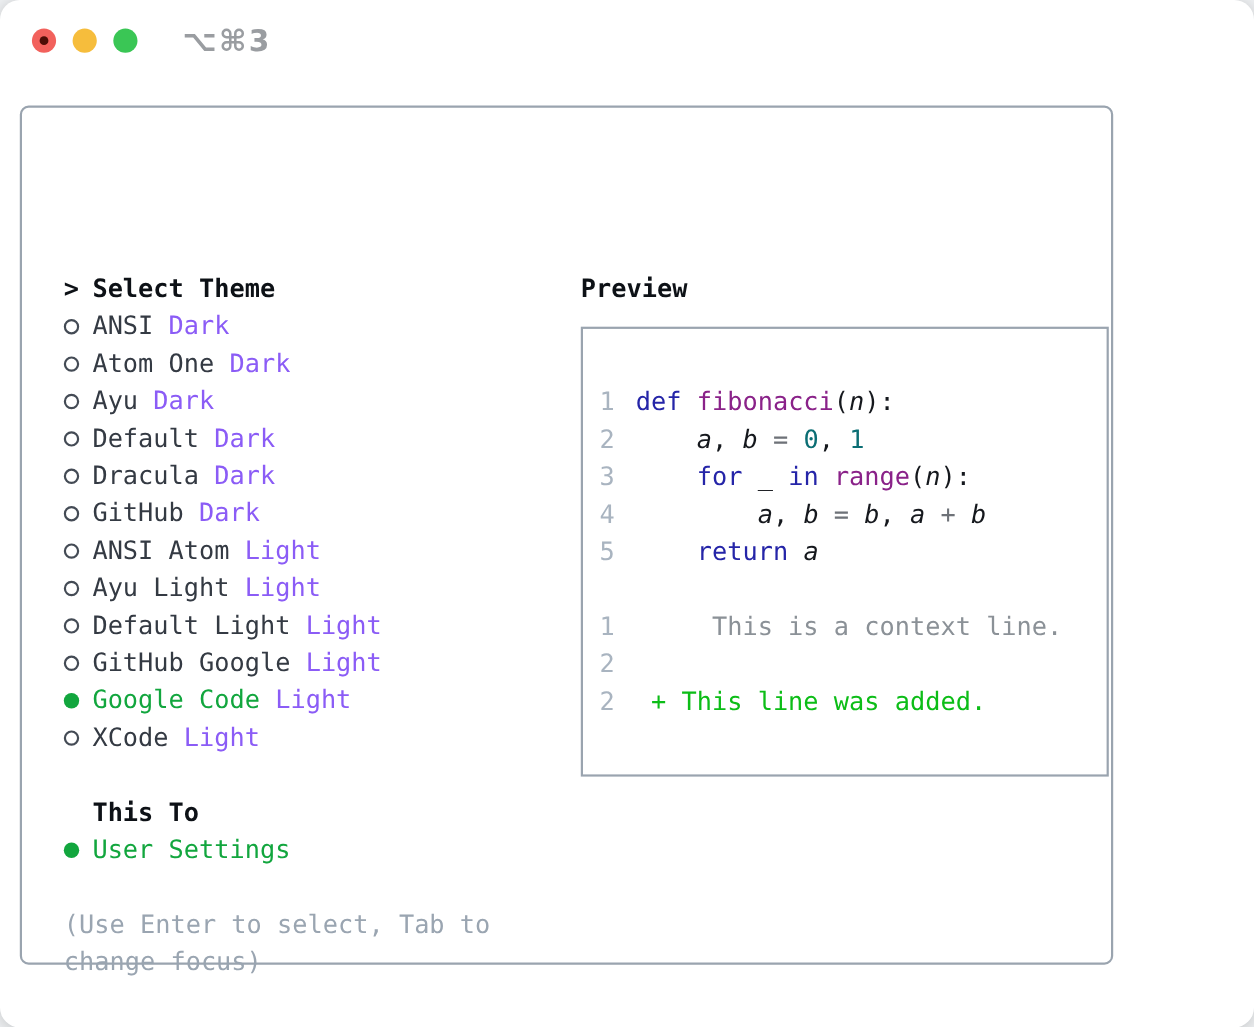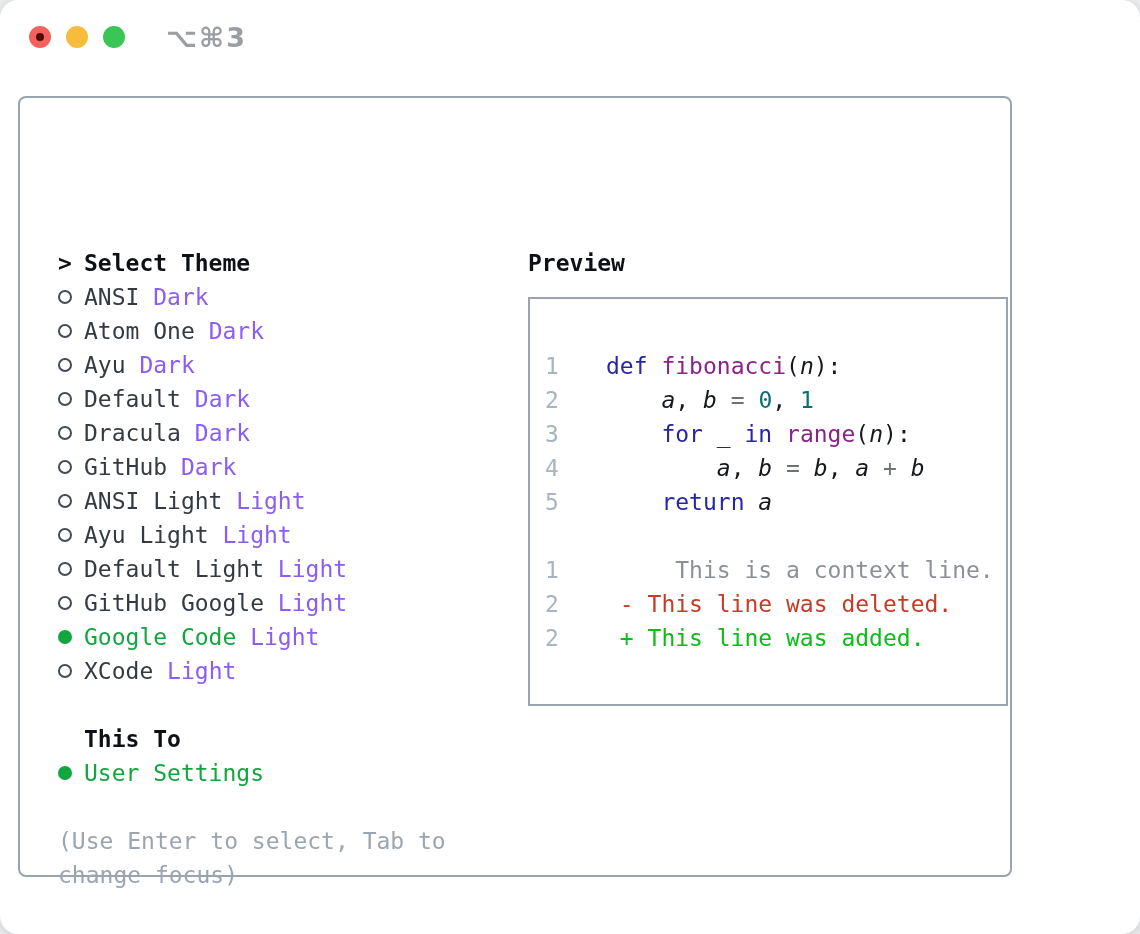--- a/index.html
+++ b/index.html
@@ -38,21 +38,21 @@
   .hint div{height:34px;display:flex;align-items:center;white-space:pre;}
   
   .preview-col{position:absolute;left:508px;top:148px;}
   .pbox{
     position:absolute;left:508px;top:199px;width:480px;height:409px;
     border:2px solid #9aa4af;box-sizing:border-box;background:#fff;
     padding:50px 0 0 15px;
   }
   .pline{display:flex;align-items:center;height:34px;}
   .ln{width:14px;margin-right:19px;color:#a9b4c0;flex:0 0 14px;}
-  .codetext{white-space:pre;color:#15181d;margin-left:28px;}
+  .codetext{white-space:pre;color:#15181d;}
   .tok-kw{color:#2525a8;}
   .tok-fn{color:#8a2289;}
   .tok-num{color:#0b6e74;}
   .tok-var{color:#15181d;font-style:italic;}
   .tok-op{color:#6e7278;}
   .tok-punct{color:#15181d;}
   .tok-plain{color:#15181d;}
   .tok-ctx{color:#8b9197;}
   .tok-del{color:#c53b25;}
   .tok-add{color:#0cbd17;}
@@ -79,21 +79,21 @@
         <span class="hdr">Select Theme</span>
       </div>
 
       <div id="theme-list">
           <div class="row"><span class="bullet"><span class="circle"></span></span><span class="theme-name">ANSI</span><span class="variant"> Dark</span></div>
           <div class="row"><span class="bullet"><span class="circle"></span></span><span class="theme-name">Atom One</span><span class="variant"> Dark</span></div>
           <div class="row"><span class="bullet"><span class="circle"></span></span><span class="theme-name">Ayu</span><span class="variant"> Dark</span></div>
           <div class="row"><span class="bullet"><span class="circle"></span></span><span class="theme-name">Default</span><span class="variant"> Dark</span></div>
           <div class="row"><span class="bullet"><span class="circle"></span></span><span class="theme-name">Dracula</span><span class="variant"> Dark</span></div>
           <div class="row"><span class="bullet"><span class="circle"></span></span><span class="theme-name">GitHub</span><span class="variant"> Dark</span></div>
-          <div class="row"><span class="bullet"><span class="circle"></span></span><span class="theme-name">ANSI Light</span><span class="variant"> Light</span></div>
+          <div class="row"><span class="bullet"><span class="circle"></span></span><span class="theme-name">ANSI Atom</span><span class="variant"> Light</span></div>
           <div class="row"><span class="bullet"><span class="circle"></span></span><span class="theme-name">Ayu Light</span><span class="variant"> Light</span></div>
           <div class="row"><span class="bullet"><span class="circle"></span></span><span class="theme-name">Default Light</span><span class="variant"> Light</span></div>
           <div class="row"><span class="bullet"><span class="circle"></span></span><span class="theme-name">GitHub Google</span><span class="variant"> Light</span></div>
           <div class="row"><span class="bullet"><span class="circle filled"></span></span><span class="theme-name selected">Google Code</span><span class="variant"> Light</span></div>
           <div class="row"><span class="bullet"><span class="circle"></span></span><span class="theme-name">XCode</span><span class="variant"> Light</span></div>
         </div>
 
       <div class="row"></div>
 
       <div class="row">
@@ -141,21 +141,20 @@
         <div class="pline">
           <span class="ln"></span>
           <span class="codetext"></span>
         </div>
         <div class="pline">
           <span class="ln">1</span>
           <span class="codetext"><span class="tok-ctx">     This is a context line.</span></span>
         </div>
         <div class="pline">
           <span class="ln">2</span>
-          <span class="codetext"><span class="tok-del"> - This line was deleted.</span></span>
         </div>
         <div class="pline">
           <span class="ln">2</span>
           <span class="codetext"><span class="tok-add"> + This line was added.</span></span>
         </div>
       </div>
 
   </div>
 </div>
 

